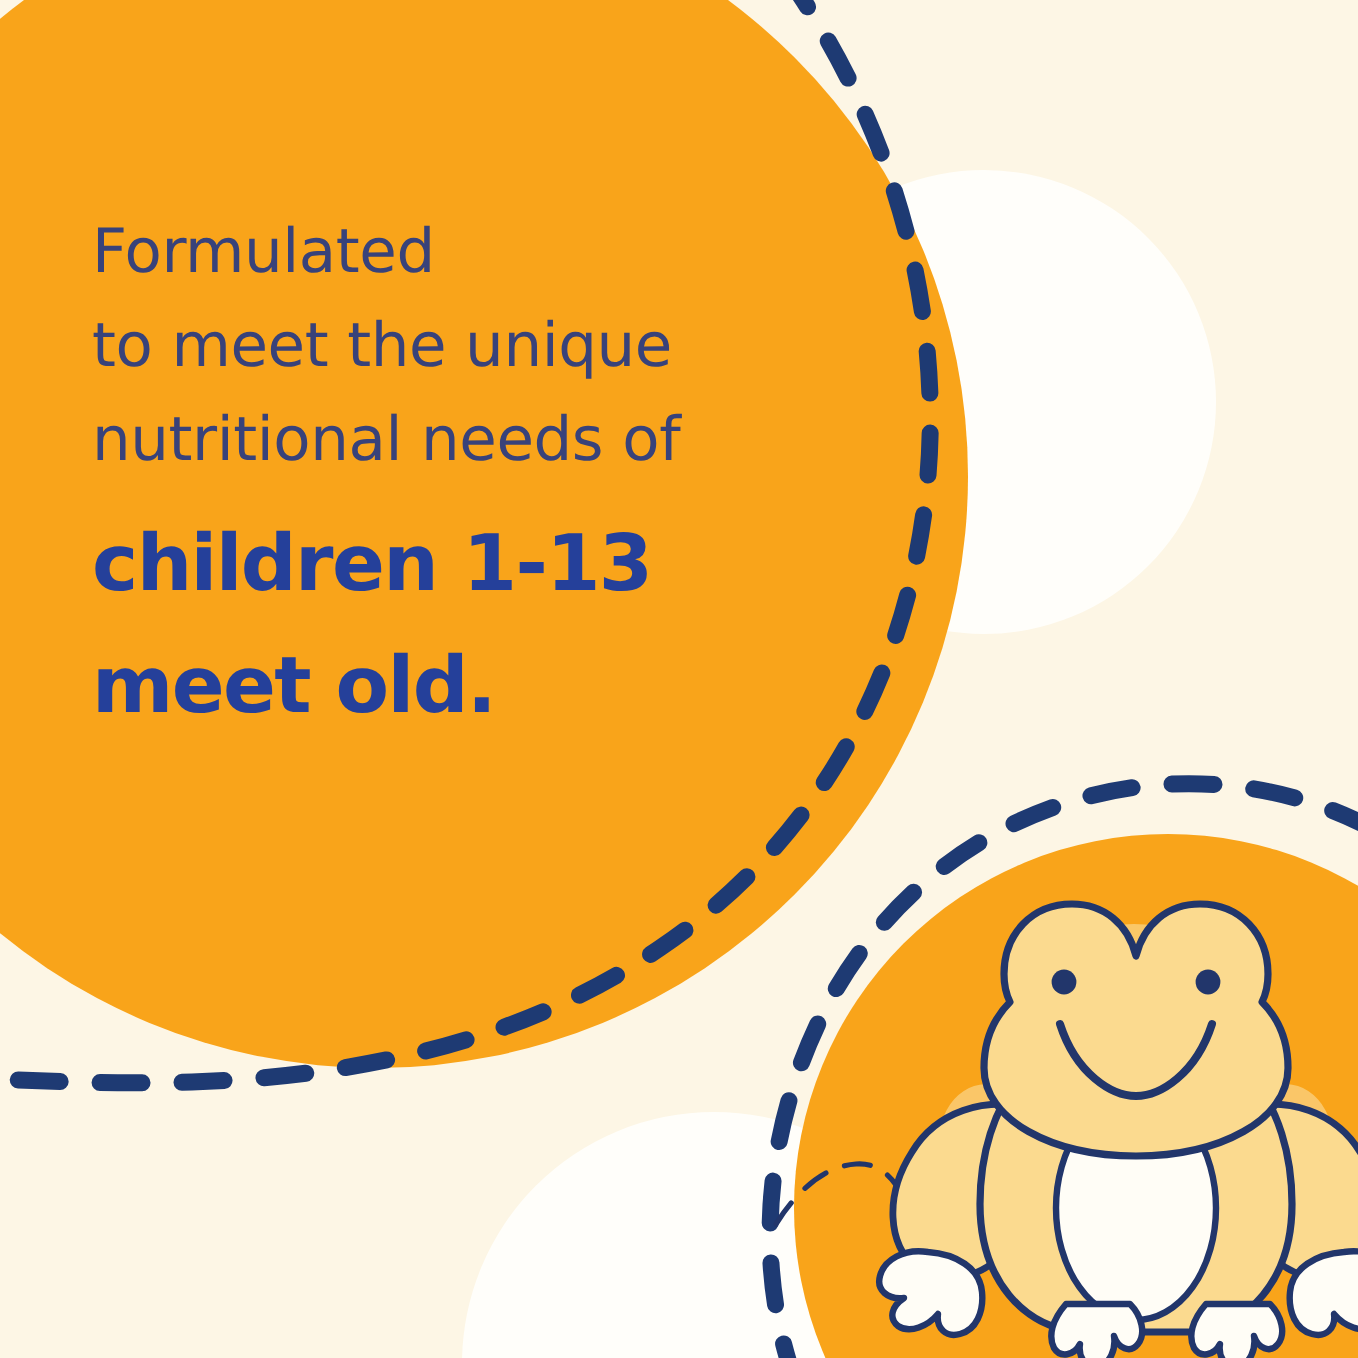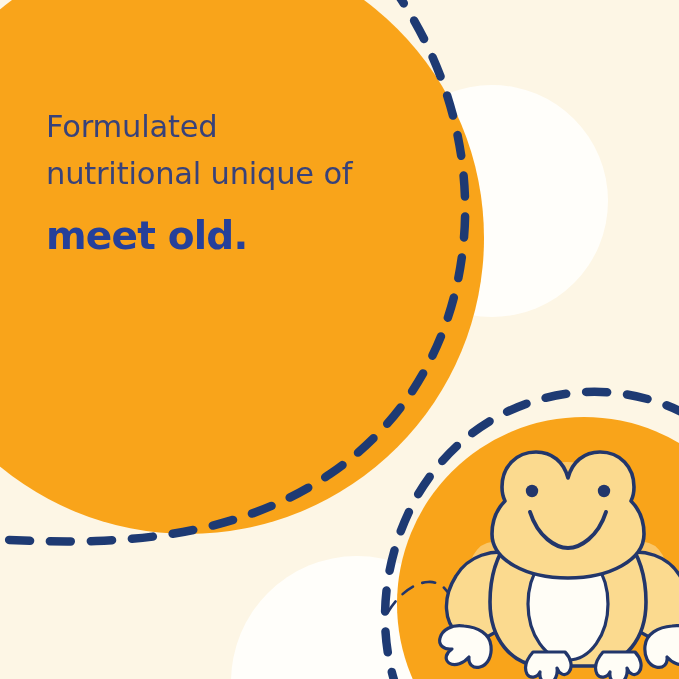--- a/index.html
+++ b/index.html
@@ -185,18 +185,20 @@
 
         <path d="M 530 512
                  C 538 537, 556 548, 568 548
                  C 580 548, 598 537, 606 512" fill="none" stroke="#22366B" stroke-width="4" stroke-linecap="round"></path>
       </g>
     </g>
   </svg>
 
   <div class="headline">
     <span class="line line-light">Formulated</span>
-    <span class="line line-light">nutritional unique of</span>
+    <span class="line line-light">to meet the unique</span>
+    <span class="line line-light">nutritional needs of</span>
     <div class="spacer-bold"></div>
+    <span class="line line-bold">children 1-13</span>
     <span class="line line-bold">meet old.</span>
   </div>
 
 </div>
 
 </body></html>

